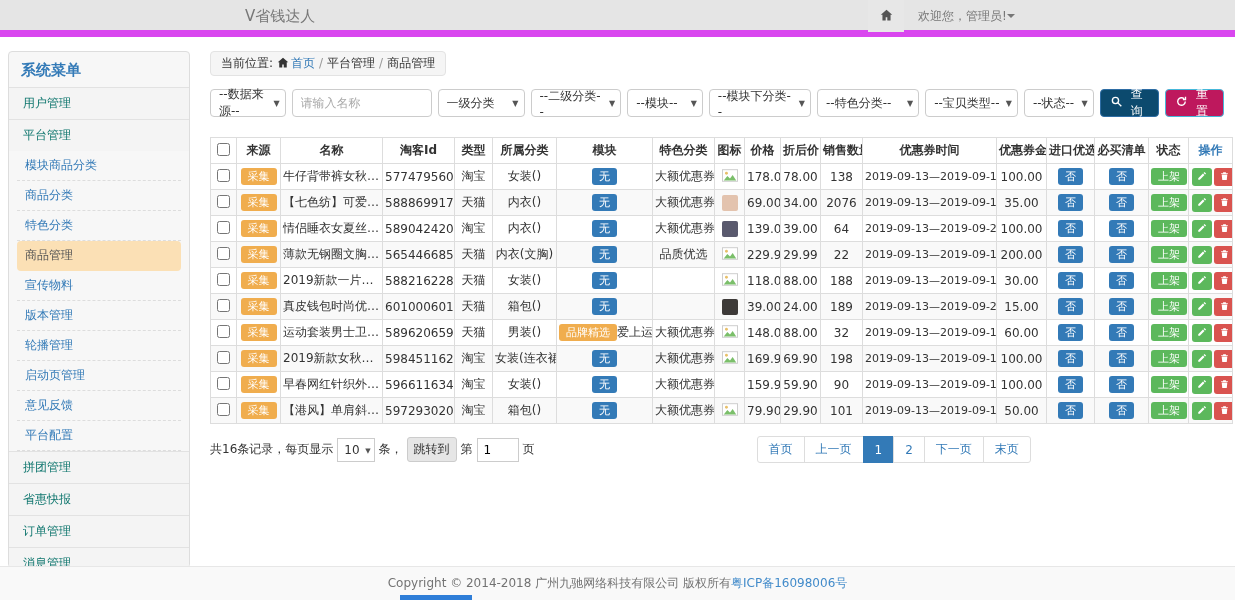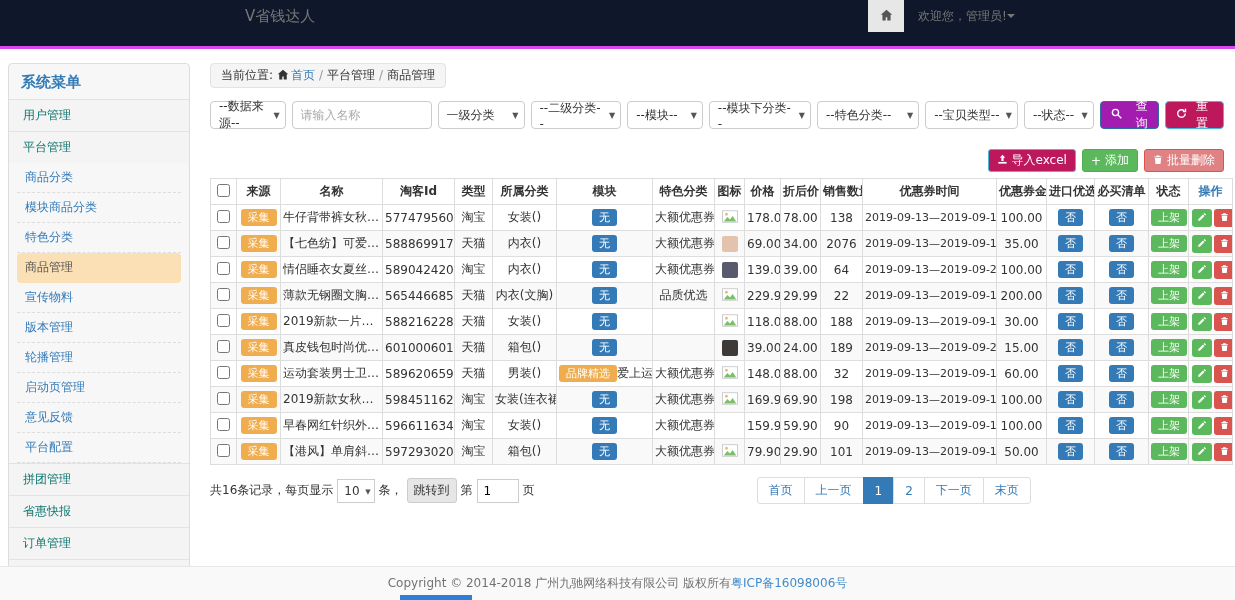--- a/index.html
+++ b/index.html
@@ -1,20 +1,20 @@
 <!DOCTYPE html>
 <html><head>
 <meta charset="utf-8">
 <style>
   * { margin:0; padding:0; box-sizing:border-box; }
   body { font-family:"DejaVu Sans","Liberation Sans",sans-serif; background:#fff; }
   .page { position:relative; width:1235px; height:600px; overflow:hidden; background:#fff; }
 
   
-  .topbar { position:relative; height:49px; background:#0f172a; border-bottom:3px solid #d946ef; }
+  .topbar { position:relative; height:37px; background:#e5e5e5; border-bottom:7px solid #d946ef; }
   .brand { position:absolute; left:245px; top:0; line-height:32px; font-size:15px; color:#777; }
   .topbar-right { position:absolute; left:868px; top:0; height:32px; display:flex; align-items:stretch; }
   .home-btn { width:36px; display:flex; align-items:center; justify-content:center; background:#e7e7e7; color:#555; cursor:pointer; }
   .user-menu { display:flex; align-items:center; padding:0 14px; font-size:12px; color:#777; cursor:pointer; }
   .caret { width:0; height:0; border-left:4px solid transparent; border-right:4px solid transparent; border-top:4px solid #777; display:inline-block; }
 
   
   .layout { display:flex; align-items:flex-start; padding-top:14px; }
 
   
@@ -32,21 +32,21 @@
   .breadcrumb .bc-sep { color:#999; margin:0 4px; }
   .breadcrumb svg { vertical-align:-2px; margin:0 2px 0 4px; color:#333; }
 
   
   .filters { display:flex; gap:6px; margin-bottom:20px; }
   .sel { position:relative; height:28px; background:#fff; border:1px solid #ccc; border-radius:4px; display:flex; align-items:center; padding:0 16px 0 8px; font-size:12px; color:#333; cursor:pointer; }
   .sel .sel-caret { position:absolute; right:5px; top:9px; font-size:8px; color:#555; }
   .txt-input { height:28px; border:1px solid #ccc; border-radius:4px; padding:0 8px; font-size:12px; color:#333; font-family:inherit; }
   .txt-input::placeholder { color:#aaa; }
   .btn { display:inline-flex; align-items:center; gap:4px; height:28px; padding:0 10px; font-size:12px; color:#fff; border:1px solid transparent; border-radius:4px; cursor:pointer; font-family:inherit; }
-  .btn-primary { background:#a21caf; border-color:#2e6da4;text-align:right; }
+  .btn-primary { background:#0c4a6e; border-color:#2e6da4; }
   .btn-info { background:#be185d; border-color:#46b8da; }
   .btn-success { background:#5cb85c; border-color:#4cae4c; }
   .btn-danger { background:#e08283; border-color:#d9534f; }
 
   
   .toolbar { display:flex; justify-content:flex-end; gap:6px; margin-bottom:6px; }
   .toolbar .btn { height:23px; font-size:12px; padding:0 8px; border-radius:3px; }
 
   
   table.grid { width:100%; border-collapse:collapse; font-size:12px; table-layout:fixed; }
@@ -104,22 +104,22 @@
       </div>
     </div>
   </div>
 
   <div class="layout">
     <div class="sidebar">
       <div class="side-title">系统菜单</div>
       <div id="side-list">
           <div class="side-item group">用户管理</div>
           <div class="side-item group">平台管理</div>
+          <div class="side-item sub">模块商品分类</div>
           <div class="side-item sub">商品分类</div>
-          <div class="side-item sub">模块商品分类</div>
           <div class="side-item sub">特色分类</div>
           <div class="side-item sub active">商品管理</div>
           <div class="side-item sub">宣传物料</div>
           <div class="side-item sub">版本管理</div>
           <div class="side-item sub">轮播管理</div>
           <div class="side-item sub">启动页管理</div>
           <div class="side-item sub">意见反馈</div>
           <div class="side-item sub">平台配置</div>
           <div class="side-item group">拼团管理</div>
           <div class="side-item group">省惠快报</div>
@@ -178,39 +178,20 @@
           </button>
           <button class="btn btn-info">
             <span><svg viewBox="0 0 16 16" width="11" height="11" fill="none" stroke="currentColor" stroke-width="2">
                 <path d="M13.5 8a5.5 5.5 0 1 1-1.7-4"></path>
                 <path d="M13.8 1.2v3.8h-3.8"></path>
               </svg></span>
             <span>重置</span>
           </button>
         </div>
 
-      <div class="toolbar">
-        <button class="btn btn-info">
-          <span><svg viewBox="0 0 16 16" width="11" height="11" fill="currentColor">
-                <path d="M8 1l4 4.5H9.6V10H6.4V5.5H4z"></path>
-                <path d="M2 11.5h12V14H2z"></path>
-              </svg></span>
-          <span>导入excel</span>
-        </button>
-        <button class="btn btn-success">
-          <span>+</span>
-          <span>添加</span>
-        </button>
-        <button class="btn btn-danger">
-          <span><svg viewBox="0 0 16 16" width="10" height="11" fill="currentColor">
-                <path d="M5.5 1.5h5V3H14v1.5H2V3h3.5zM3 5.5h10L12 15H4z"></path>
-              </svg></span>
-          <span>批量删除</span>
-        </button>
-      </div>
 
       <table class="grid" id="grid">
           <colgroup>
             <col style="width: 26px;">
             <col style="width: 44px;">
             <col style="width: 102px;">
             <col style="width: 72px;">
             <col style="width: 38px;">
             <col style="width: 64px;">
             <col style="width: 96px;">

